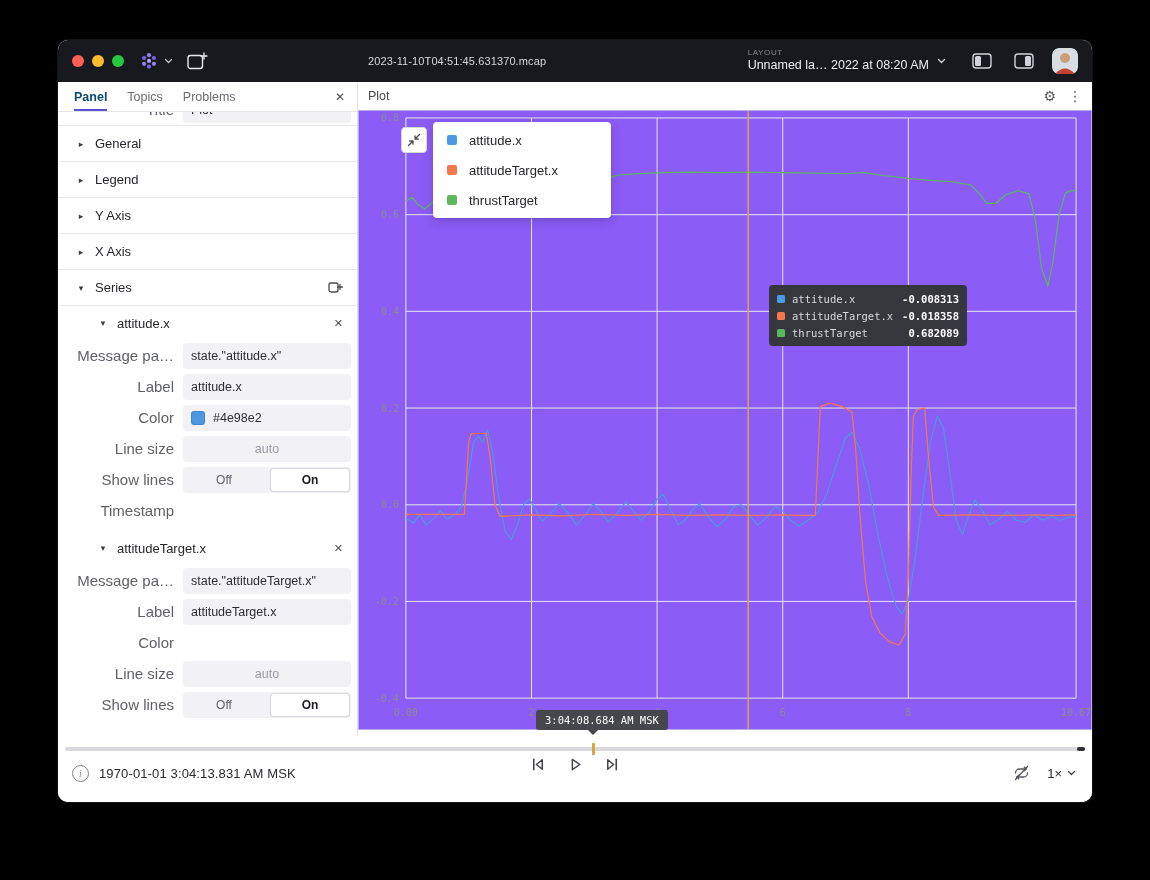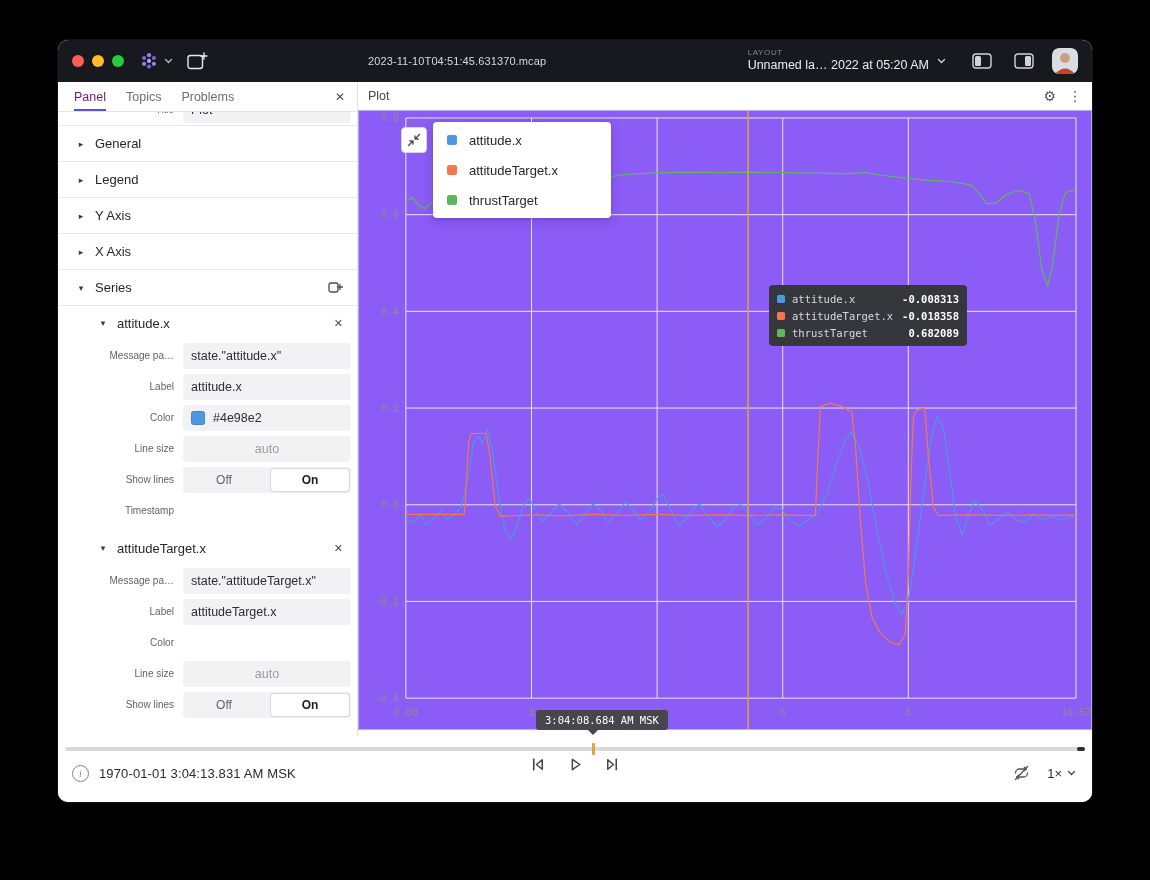--- a/index.html
+++ b/index.html
@@ -25,35 +25,35 @@
   .layout-name{font-size:12.5px;color:#ededf2;white-space:nowrap;}
   .tb-toggles{display:flex;gap:22px;margin-right:18px;align-items:center;}
   .avatar{width:26px;height:26px;border-radius:7px;overflow:hidden;flex:none;}
   
   .content{flex:1;display:flex;min-height:0;}
   .sidebar{width:300px;flex:none;border-right:1px solid #e2e2e6;display:flex;flex-direction:column;overflow:hidden;background:#fff;}
   .main{flex:1;display:flex;flex-direction:column;min-width:0;padding-bottom:6px;background:#fff;}
   
   .tabbar{height:30px;flex:none;display:flex;align-items:stretch;border-bottom:1px solid #e4e4e8;padding:0 12px 0 16px;}
   .tab{display:flex;align-items:center;font-size:12.5px;color:#6b6b74;margin-right:20px;position:relative;cursor:pointer;}
-  .tab.active{color:#701a75;font-weight:400;}
+  .tab.active{color:#0c4a6e;font-weight:700;}
   .tab.active::after{content:"";position:absolute;left:0;right:0;bottom:0;height:2px;background:#5b50d6;}
   .tabbar .close-x{margin-left:auto;display:flex;align-items:center;font-size:12px;color:#4a4a52;cursor:pointer;}
   .clip-row{height:14px;overflow:hidden;border-bottom:1px solid #e8e8ec;flex:none;}
   .clip-row .inner{transform:translateY(-18px);}
   .sec-row{height:36px;flex:none;display:flex;align-items:center;padding:0 14px 0 18px;border-bottom:1px solid #e8e8ec;gap:9px;cursor:pointer;background:#fff;}
   .sec-caret{font-size:9px;color:#3c3c44;width:10px;text-align:center;}
   .sec-label{font-size:13px;color:#26262c;font-weight:500;}
   .sec-row .right{margin-left:auto;display:flex;align-items:center;}
   .sub-row{height:34px;flex:none;display:flex;align-items:center;padding:0 14px 0 40px;gap:9px;cursor:pointer;}
   .sub-label{font-size:13px;color:#26262c;font-weight:500;}
   .sub-row .right{margin-left:auto;}
   .x-btn{font-size:11px;color:#4a4a52;cursor:pointer;}
   .field-row{height:31px;flex:none;display:flex;align-items:center;}
-  .field-label{width:125px;flex:none;text-align:right;padding-right:9px;font-size:10px;color:#5f5f68;white-space:nowrap;overflow:hidden;}
+  .field-label{width:125px;flex:none;text-align:right;padding-right:9px;font-size:15px;color:#5f5f68;white-space:nowrap;overflow:hidden;}
   .field-ctl{width:168px;height:26px;background:#f2f2f5;border-radius:4px;display:flex;align-items:center;padding:0 8px;font-size:12.5px;color:#2c2c32;overflow:hidden;white-space:nowrap;}
   .field-ctl.auto{justify-content:center;color:#9a9aa2;}
   .swatch{width:14px;height:14px;border-radius:3px;margin-right:8px;flex:none;border:1px solid rgba(0,0,0,.12);}
   .segmented{width:168px;height:26px;background:#f2f2f5;border-radius:4px;display:flex;padding:2px;gap:8px;}
   .segmented .seg{flex:1;display:flex;align-items:center;justify-content:center;font-size:12px;color:#5f5f68;border-radius:3px;cursor:pointer;}
   .segmented .seg.on{background:#fff;box-shadow:0 0 0 1px #d8d8de, 0 1px 2px rgba(0,0,0,.08);color:#1c1c22;font-weight:700;}
   .dropdown{width:168px;height:26px;background:#e9e9ed;border-radius:4px;display:flex;align-items:center;padding:0 8px;font-size:12.5px;color:#2c2c32;cursor:pointer;}
   .dropdown .dd-caret{margin-left:auto;}
   .series-gap{height:5px;flex:none;}
   
@@ -121,21 +121,21 @@
       <svg width="21" height="18" viewBox="0 0 21 18">
         <rect x="1" y="3.5" width="14.5" height="13" rx="2.5" fill="none" stroke="#e8e8ee" stroke-width="1.4"></rect>
         <path d="M17 1 v6 M14 4 h6" stroke="#e8e8ee" stroke-width="1.4" stroke-linecap="round"></path>
       </svg>
     </div>
     <div class="tb-title">2023-11-10T04:51:45.631370.mcap</div>
     <div class="tb-spacer"></div>
     <div class="layout-block">
       <div class="layout-col">
         <span class="layout-label">LAYOUT</span>
-        <span class="layout-name">Unnamed la… 2022 at 05:20 AM</span>
+        <span class="layout-name">Unnamed la… 2022 at 08:20 AM</span>
       </div>
       <svg width="9" height="6" viewBox="0 0 9 6">
         <path d="M1.5 1.5 L4.5 4.5 L7.5 1.5" stroke="#cfcfd8" stroke-width="1.3" fill="none" stroke-linecap="round"></path>
       </svg>
     </div>
     <div class="tb-toggles">
       <span class="icon-btn">
         <svg width="20" height="16" viewBox="0 0 20 16">
           <rect x="1" y="1" width="18" height="14" rx="3" fill="none" stroke="#d2d2da" stroke-width="1.4"></rect>
           <rect x="3" y="3" width="6" height="10" rx="1.5" fill="#d2d2da"></rect>

